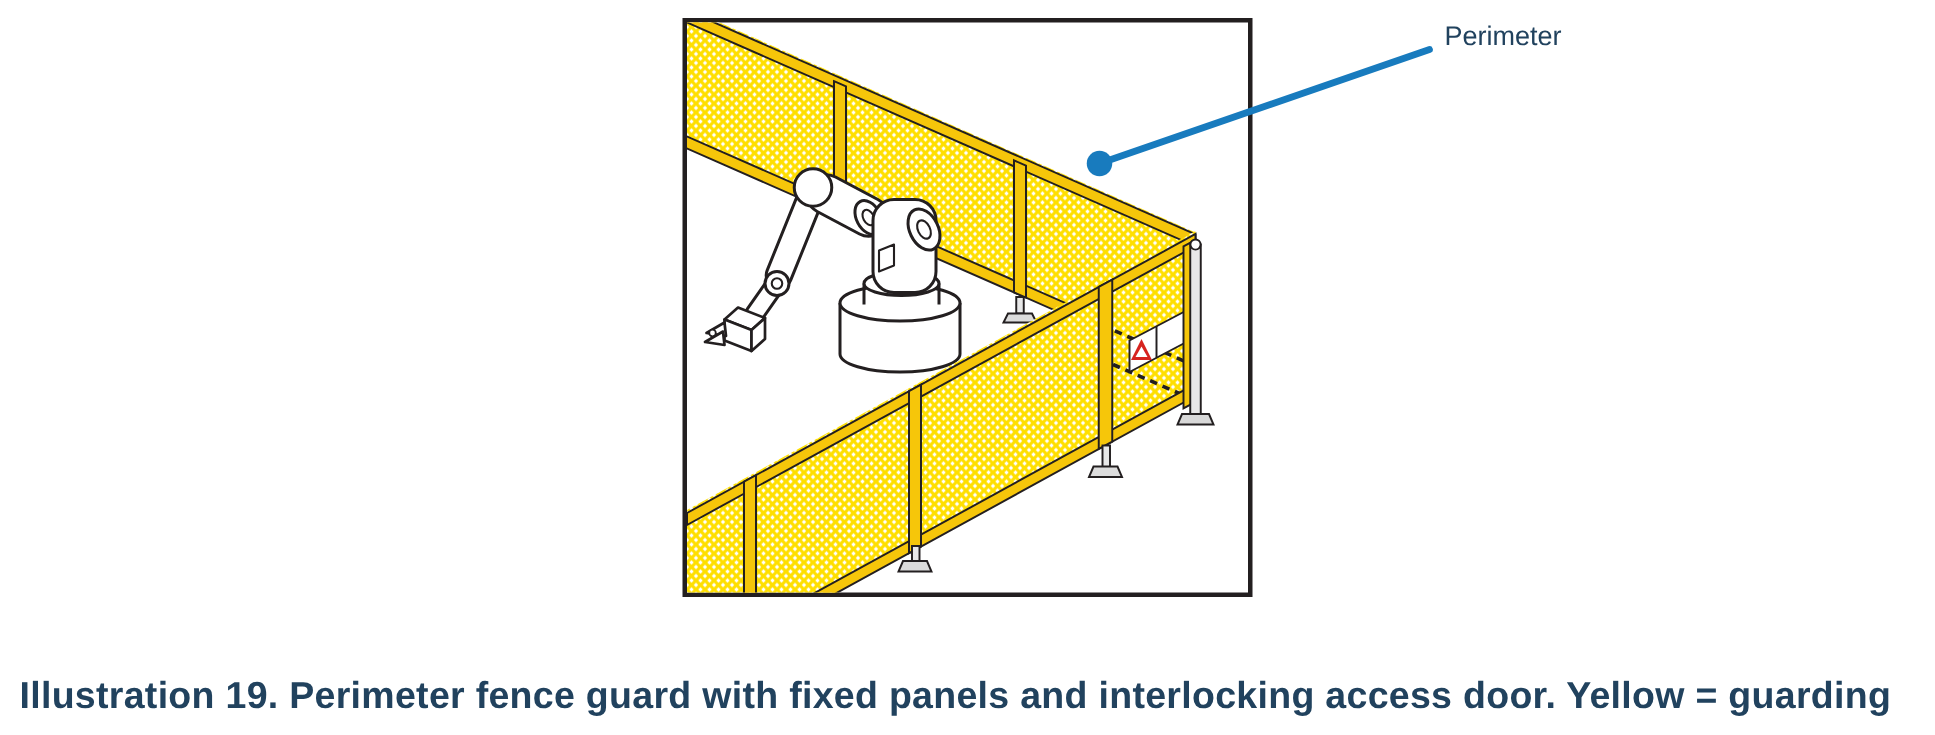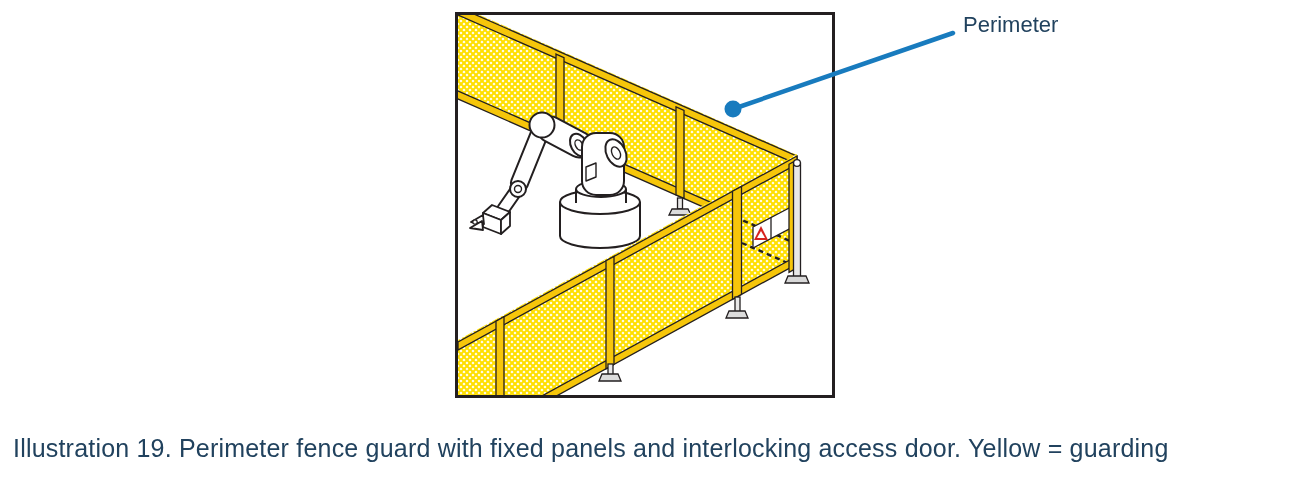--- a/index.html
+++ b/index.html
@@ -16,30 +16,31 @@
     border:3px solid #231f20;
     background:#ffffff;
   }
   .illu-frame svg{display:block;}
   .leader-overlay{
     position:absolute;left:0;top:0;width:1290px;height:490px;
     pointer-events:none;
   }
   .callout{
     position:absolute;left:963px;top:8px;
-    font-size:22px;line-height:33px;
+    font-size:18px;line-height:33px;
     color:#21425e;
     white-space:nowrap;
   }
   .caption{
-    position:absolute;left:13px;top:434px;
+    position:absolute;left:13px;top:450px;
     font-size:25px;
     color:#21425e;
     white-space:nowrap;
     letter-spacing:0.2px;
+    font-weight:bold;
   }
 </style>
 </head>
 <body>
 
 <div class="page">
 
   <div class="illu-frame">
     <svg width="374" height="380" viewBox="0 0 374 380">
       <defs>

